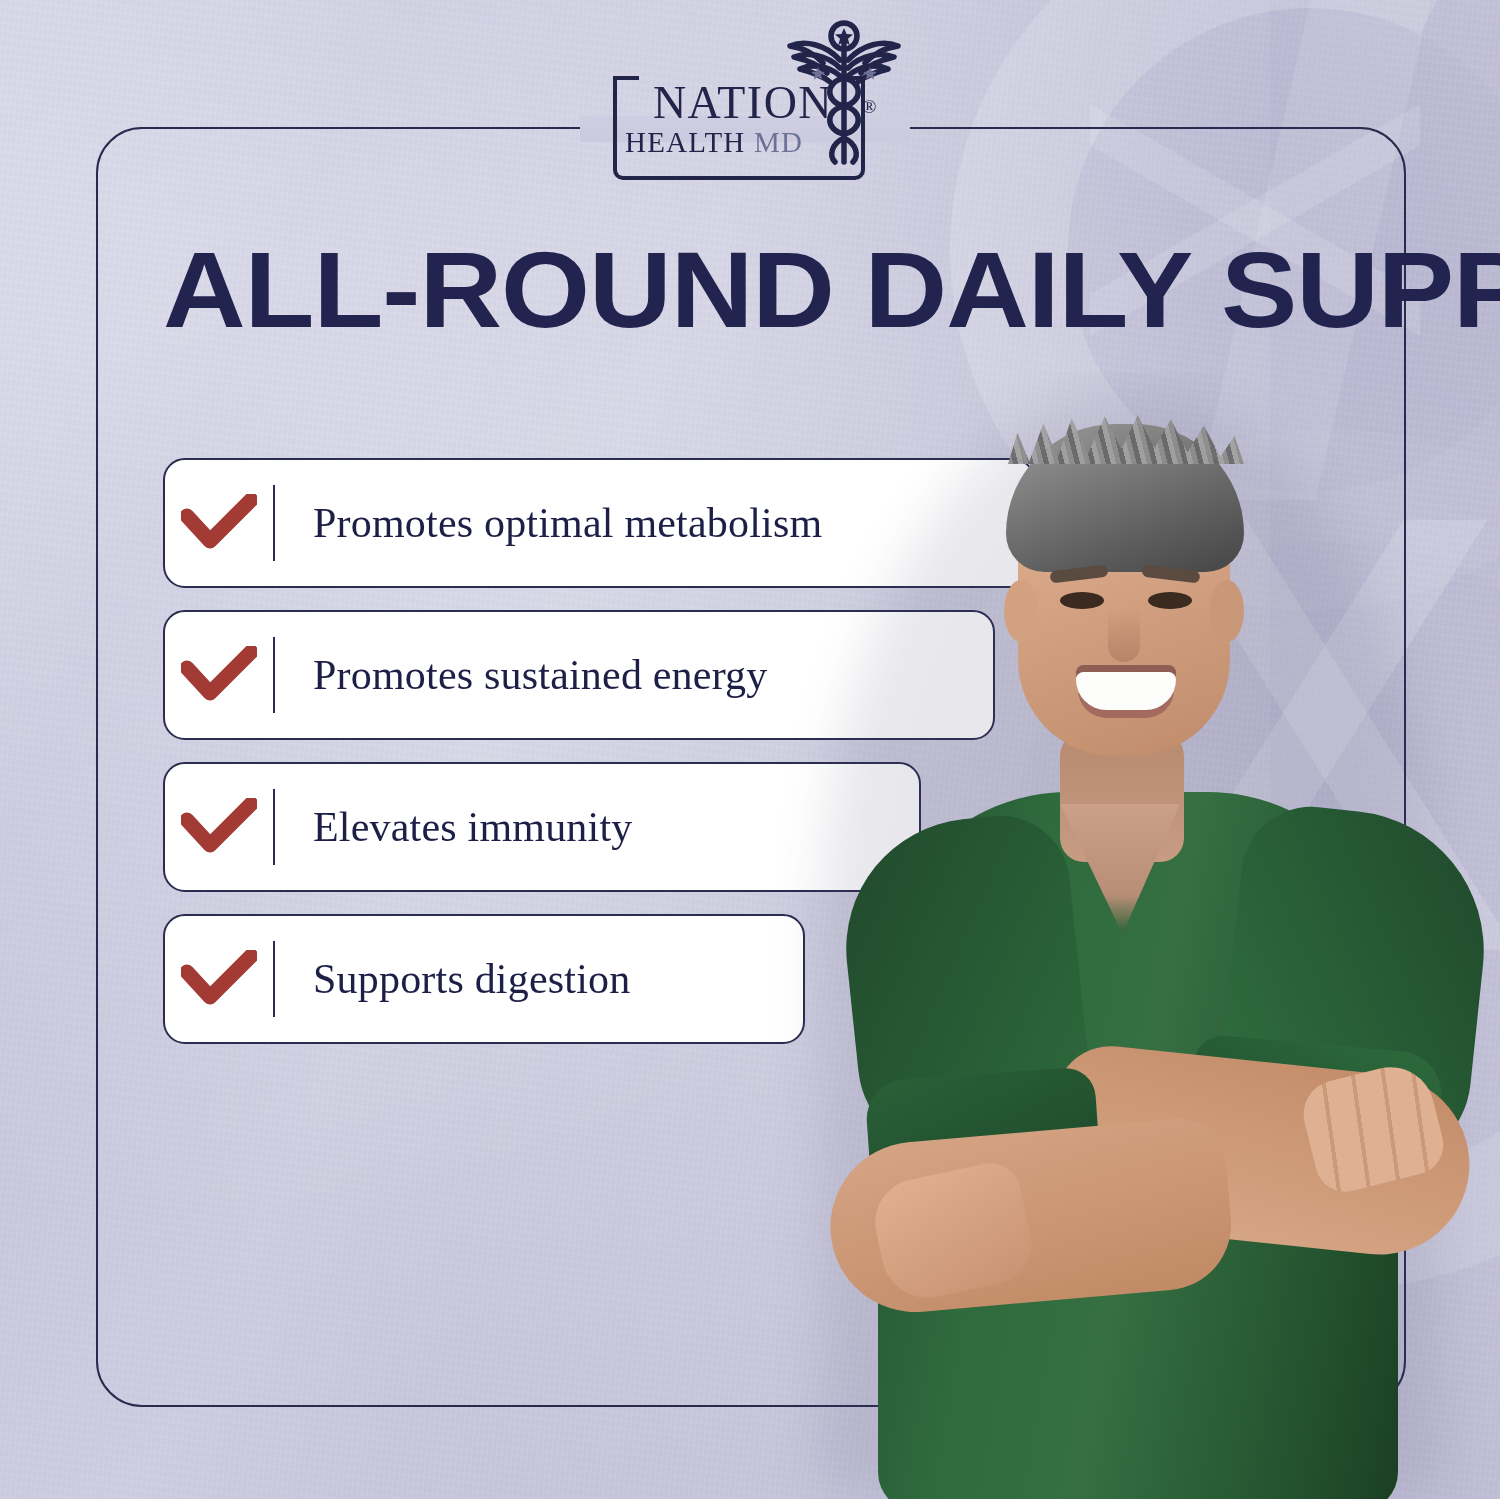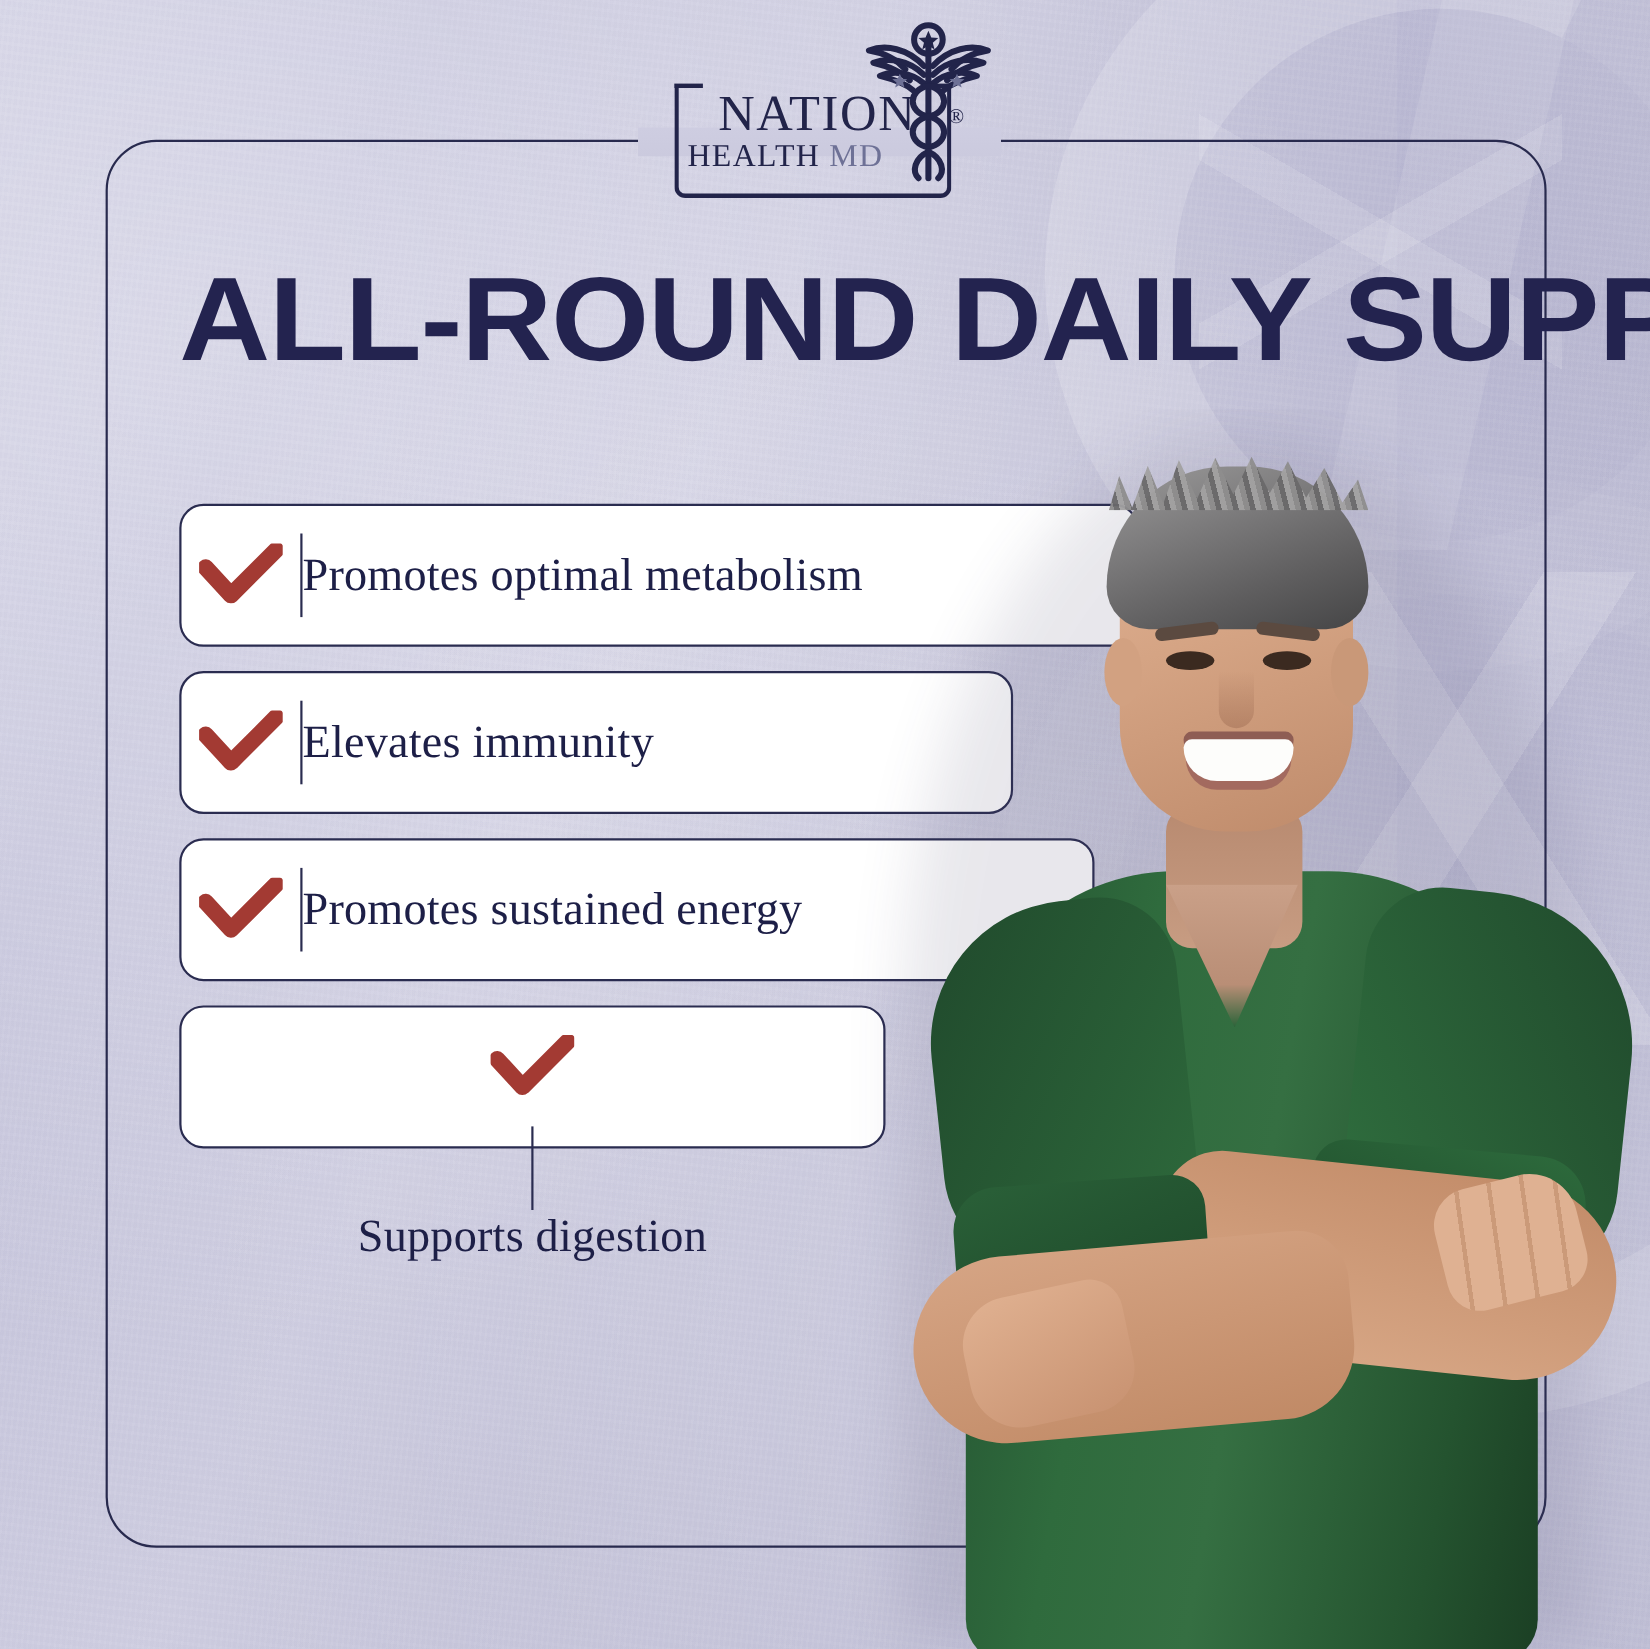--- a/index.html
+++ b/index.html
@@ -171,32 +171,33 @@
     width:108px;
     display:flex; align-items:center; justify-content:center;
     flex:0 0 108px;
   }
   .card-div {
     width:0; height:76px;
     border-left:2.5px solid #2a2c50;
     flex:0 0 auto;
   }
   .card-text {
+    padding-left:38px;
     font-family:"Liberation Serif", serif;
     font-size:42px;
     color:#1d1f47;
     white-space:nowrap;
     letter-spacing:.2px;
   }
   
   .card.w1 { width:872px; }
   .card.w2 { width:862px; }
   .card.w3 { width:832px; }
   .card.w4 { width:758px; }
-  .card.w5 { width:642px;flex-direction:column; }
+  .card.w5 { width:642px; }
 
   
   #person {
     position:absolute;
     left:760px; top:372px;
     width:740px; height:1127px;
     overflow:hidden;
     pointer-events:none;
   }
   .p-shadow {
@@ -380,38 +381,38 @@
     <div class="card-check">
       <svg width="76" height="58" viewBox="0 0 76 58">
         <path d="M6 22 L29 47 L70 6" fill="none" stroke="#a33a33" stroke-width="15" stroke-linecap="round" stroke-linejoin="round"></path>
       </svg>
     </div>
     <div class="card-div"></div>
     <div class="card-text">Promotes optimal metabolism</div>
   </div>
 
 
+  <div class="card w3">
+    <div class="card-check">
+      <svg width="76" height="58" viewBox="0 0 76 58">
+        <path d="M6 22 L29 47 L70 6" fill="none" stroke="#a33a33" stroke-width="15" stroke-linecap="round" stroke-linejoin="round"></path>
+      </svg>
+    </div>
+    <div class="card-div"></div>
+    <div class="card-text">Promotes sustained energy</div>
+  </div>
+
   <div class="card w4">
     <div class="card-check">
       <svg width="76" height="58" viewBox="0 0 76 58">
         <path d="M6 22 L29 47 L70 6" fill="none" stroke="#a33a33" stroke-width="15" stroke-linecap="round" stroke-linejoin="round"></path>
       </svg>
     </div>
     <div class="card-div"></div>
     <div class="card-text">Elevates immunity</div>
-  </div>
-
-  <div class="card w3">
-    <div class="card-check">
-      <svg width="76" height="58" viewBox="0 0 76 58">
-        <path d="M6 22 L29 47 L70 6" fill="none" stroke="#a33a33" stroke-width="15" stroke-linecap="round" stroke-linejoin="round"></path>
-      </svg>
-    </div>
-    <div class="card-div"></div>
-    <div class="card-text">Promotes sustained energy</div>
   </div>
 
   <div class="card w5">
     <div class="card-check">
       <svg width="76" height="58" viewBox="0 0 76 58">
         <path d="M6 22 L29 47 L70 6" fill="none" stroke="#a33a33" stroke-width="15" stroke-linecap="round" stroke-linejoin="round"></path>
       </svg>
     </div>
     <div class="card-div"></div>
     <div class="card-text">Supports digestion</div>

